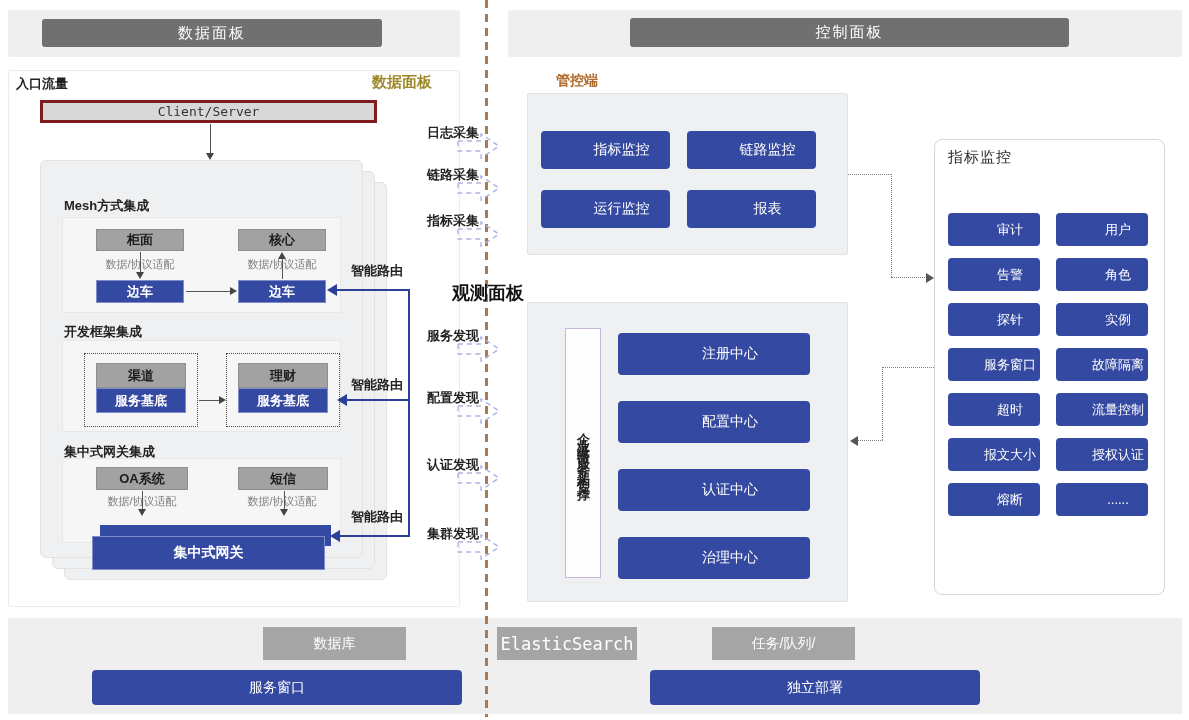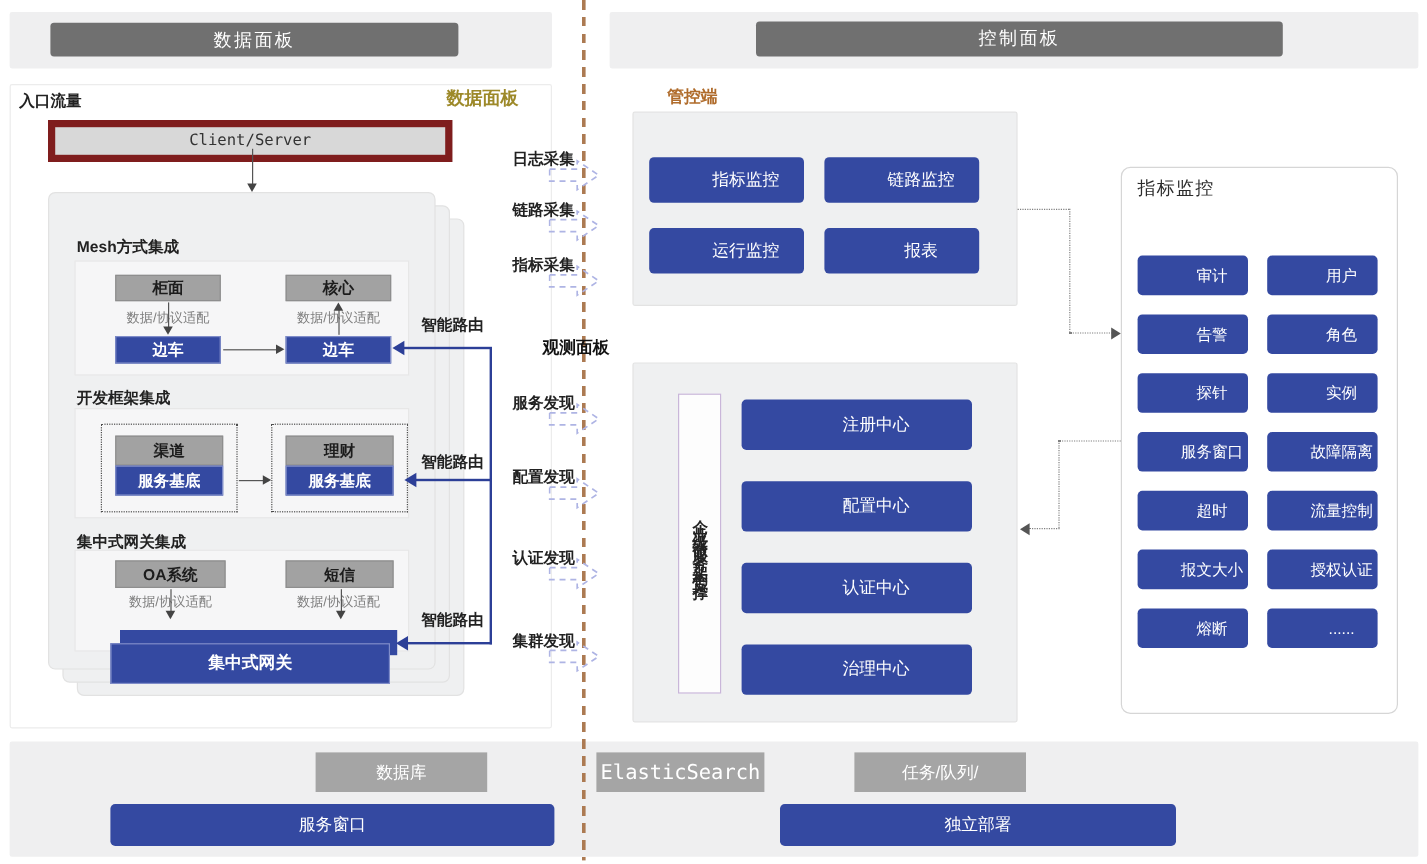--- a/index.html
+++ b/index.html
@@ -17,22 +17,22 @@
 
   
   .divider { position:absolute; left:485px; top:0; width:3px; height:717px; z-index:40;
     background:repeating-linear-gradient(to bottom,#ac7a52 0 8px,transparent 8px 14px); }
 
   
   .left-panel { position:absolute; left:8px; top:70px; width:452px; height:537px;
     background:#fff; border:1px solid #ececec; border-radius:2px; }
   .entry-label { position:absolute; left:16px; top:75px; font-size:13px; font-weight:bold; color:#222; }
   .gold-label { position:absolute; left:372px; top:73px; font-size:15px; font-weight:bold; color:#9d8929; }
-  .client-bar { position:absolute; left:40px; top:100px; width:337px; height:35px;
-    background:#d8d8d8; border:6px solid #7f1d1d; color:#333; font-size:13px;
+  .client-bar { position:absolute; left:40px; top:100px; width:337px; height:23px;
+    background:#d8d8d8; border:3px solid #7f1d1d; color:#333; font-size:13px;
     font-family:"DejaVu Sans Mono", monospace; display:flex; align-items:center; justify-content:center; }
 
   
   .card { position:absolute; width:323px; height:398px; background:#eff0f1;
     border:1px solid #e2e2e2; border-radius:6px; }
   .card-3 { left:64px; top:182px; }
   .card-2 { left:52px; top:171px; }
   .card-main { left:40px; top:160px; }
 
   .sec-title { position:absolute; font-size:13px; font-weight:bold; color:#222; }
@@ -60,21 +60,21 @@
   
   .bline-v { position:absolute; width:2px; background:#2c3f97; }
   .bline-h { position:absolute; height:2px; background:#2c3f97; }
   .barr-left { position:absolute; width:0; height:0; border-top:6px solid transparent;
     border-bottom:6px solid transparent; border-right:10px solid #2c3f97; }
   .route-label { position:absolute; font-size:13px; font-weight:bold; color:#222; }
 
   
   .flow-label { position:absolute; font-size:13px; font-weight:bold; color:#222; z-index:45; }
   .flow-arrow { position:absolute; z-index:45; }
-  .observe-title { position:absolute; left:452px; top:281px; font-size:14px; font-weight:bold; color:#111; z-index:45; }
+  .observe-title { position:absolute; left:452px; top:281px; font-size:18px; font-weight:bold; color:#111; z-index:45; }
 
   
   .orange-label { position:absolute; left:556px; top:72px; font-size:14px; font-weight:bold; color:#b06c2c; }
   .gray-panel { position:absolute; background:#eff0f1; border:1px solid #e3e3e3; border-radius:2px; }
   .control-box { left:527px; top:93px; width:321px; height:162px; }
   .observe-box { left:527px; top:302px; width:321px; height:300px; }
 
   .monitor-grid { position:absolute; left:541px; top:131px; display:grid;
     grid-template-columns:129px 129px; grid-auto-rows:38px; column-gap:17px; row-gap:21px; }
   .btn { background:#3449a1; border-radius:4px; color:#fff; display:flex; align-items:center;
@@ -85,21 +85,21 @@
     background:#fdfdfd; border:1px solid #c9b6d9; display:flex; align-items:center; justify-content:center; }
   .support-text { writing-mode:vertical-rl; text-orientation:upright; font-size:13px;
     letter-spacing:6px; color:#222; font-weight:bold; }
   .center-bar { position:absolute; left:618px; width:192px; height:42px; font-size:14px; }
 
   
   .console-panel { position:absolute; left:934px; top:139px; width:231px; height:456px;
     background:#fff; border:1.5px solid #d6d6d6; border-radius:8px; }
   .console-title { position:absolute; left:948px; top:148px; font-size:15px; color:#2b2b2b; letter-spacing:1px; }
   .console-grid { position:absolute; left:948px; top:213px; display:grid;
-    grid-template-columns:92px 92px; grid-auto-rows:33px; column-gap:16px; row-gap:12px;gap:16px; }
+    grid-template-columns:92px 92px; grid-auto-rows:33px; column-gap:16px; row-gap:12px; }
   .console-grid .btn { font-size:13px; }
 
   
   .dot-h { position:absolute; border-top:1.5px dotted #808080; height:0; }
   .dot-v { position:absolute; border-left:1.5px dotted #808080; width:0; }
   .darr-right { position:absolute; width:0; height:0; border-top:5px solid transparent;
     border-bottom:5px solid transparent; border-left:8px solid #555; }
   .darr-left { position:absolute; width:0; height:0; border-top:5px solid transparent;
     border-bottom:5px solid transparent; border-right:8px solid #555; }
 

